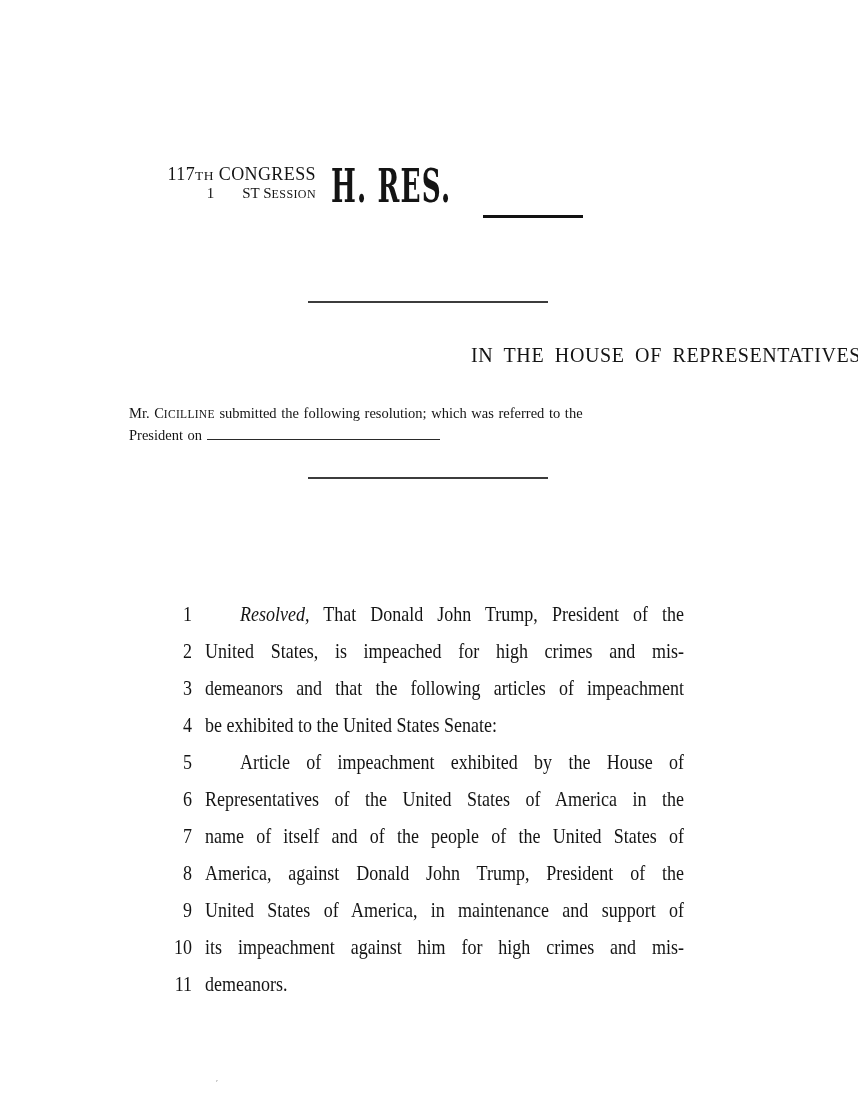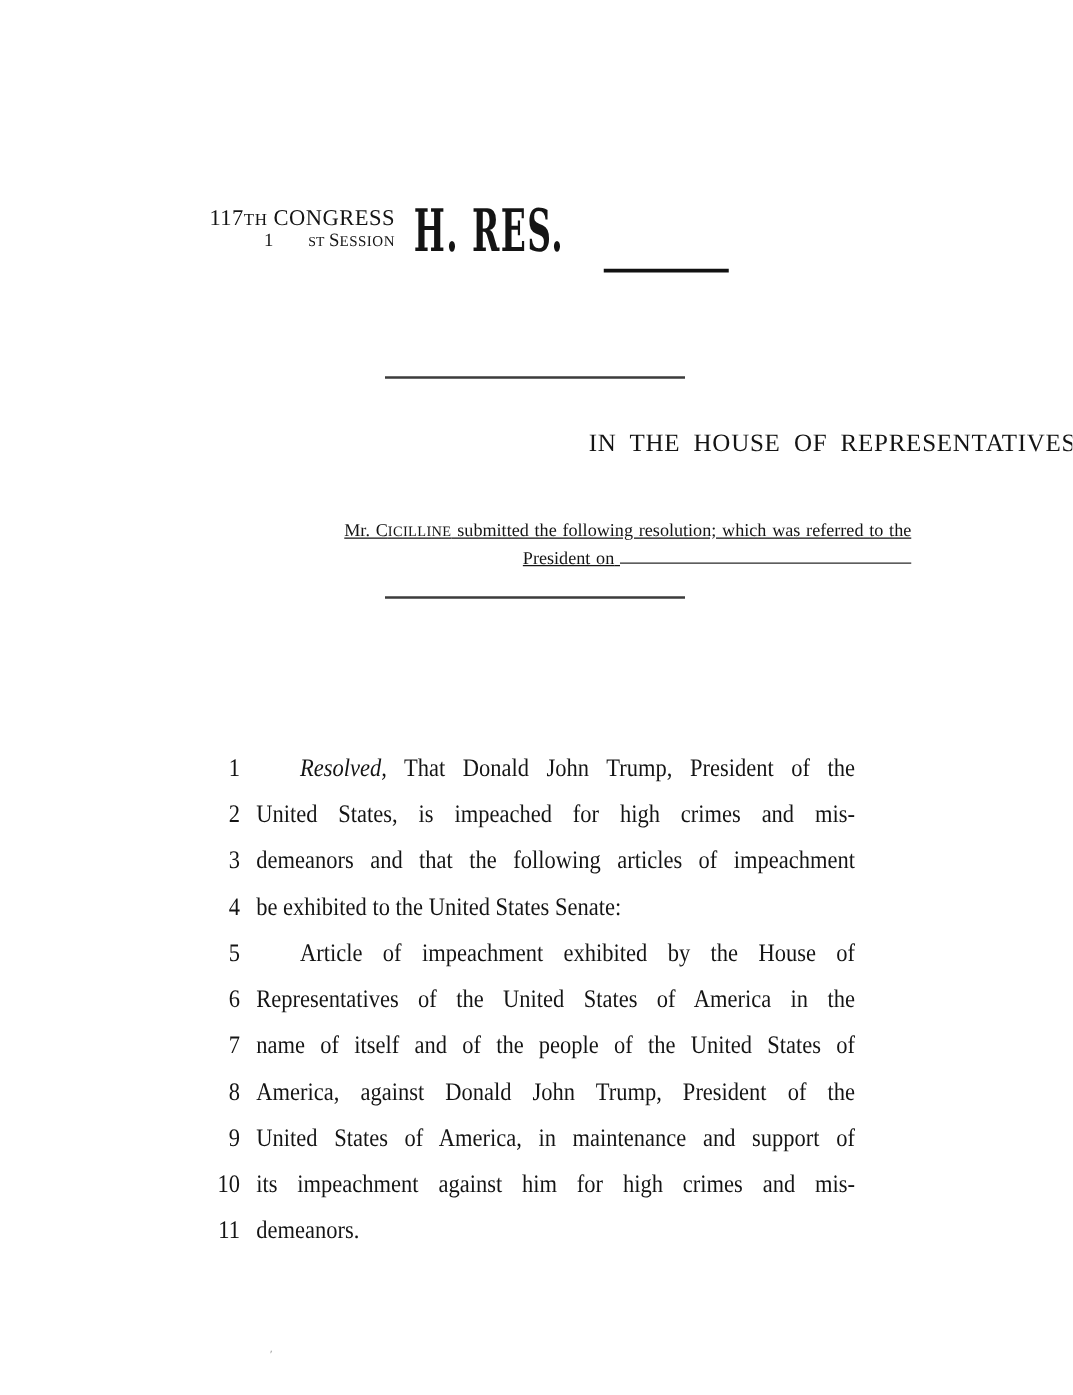--- a/index.html
+++ b/index.html
@@ -22,21 +22,21 @@
     position: absolute;
     left: 166px;
     top: 165px;
     width: 150px;
     text-align: right;
     line-height: 1.05;
   }
   .congress-l1 { font-size: 18px; letter-spacing: 0.4px; white-space: nowrap; }
   .congress-l1 .ord { font-size: 13.5px; }
   .congress-l2 { font-size: 15px; margin-top: 2px; white-space: nowrap; }
-  .congress-l2 .ord { font-size: 11px; margin-left: 28px; }
+  .congress-l2 .ord { font-size: 15px; margin-left: 28px; }
   .congress-l2 .sc-rest { font-size: 12px; letter-spacing: 0.4px; }
 
   
   .hres {
     position: absolute;
     left: 331px;
     top: 162px;
     font-family: "DejaVu Serif", serif;
     font-weight: bold;
     font-size: 47px;
@@ -75,28 +75,27 @@
     text-align: right;
     font-size: 20px;
     letter-spacing: 0.6px;
     word-spacing: 5px;
     white-space: nowrap;
   }
 
   
   .action {
     position: absolute;
-    top: 415px;
+    top: 403px;
     left: 129px;
     width: 600px;
-    text-align: right;
+    text-align: left;
     font-size: 14.5px;
     line-height: 21px;
     word-spacing: 1px;
-    text-decoration: underline;
   }
   .action .sc { font-size: 11.5px; letter-spacing: 0.3px; }
   .committee-blank {
     display: inline-block;
     width: 233px;
     height: 12px;
     border-bottom: 1.5px solid #2a2a2a;
     vertical-align: baseline;
   }
 

